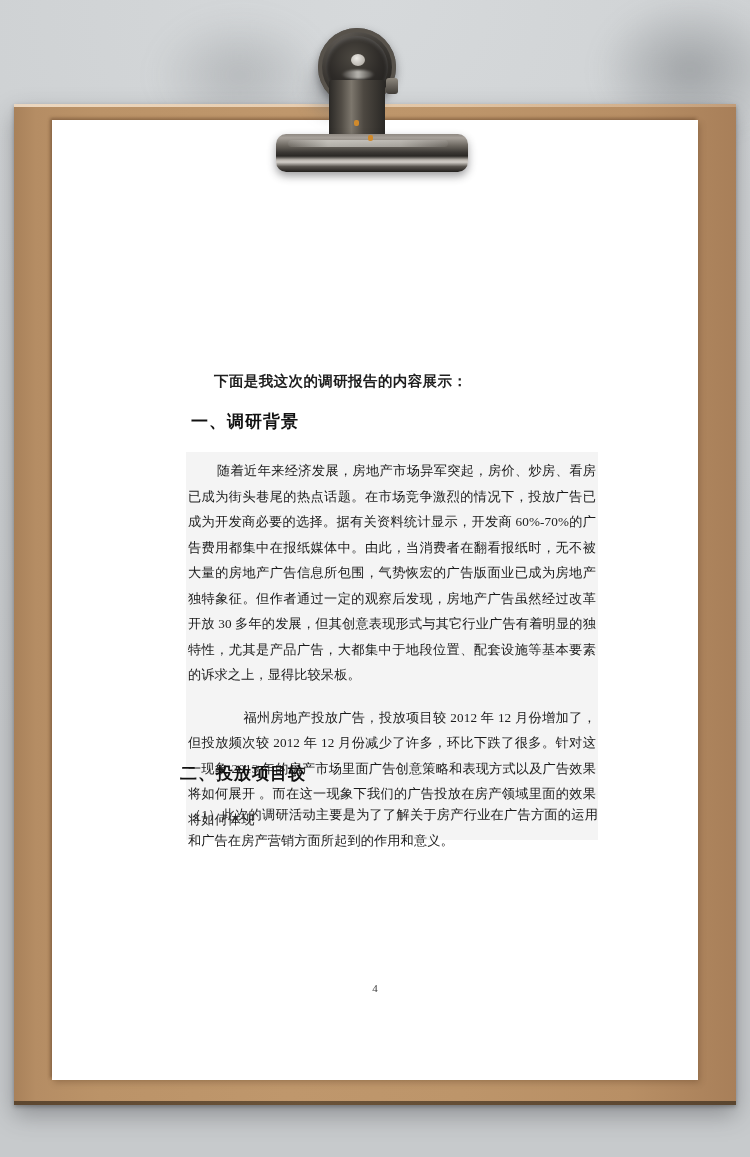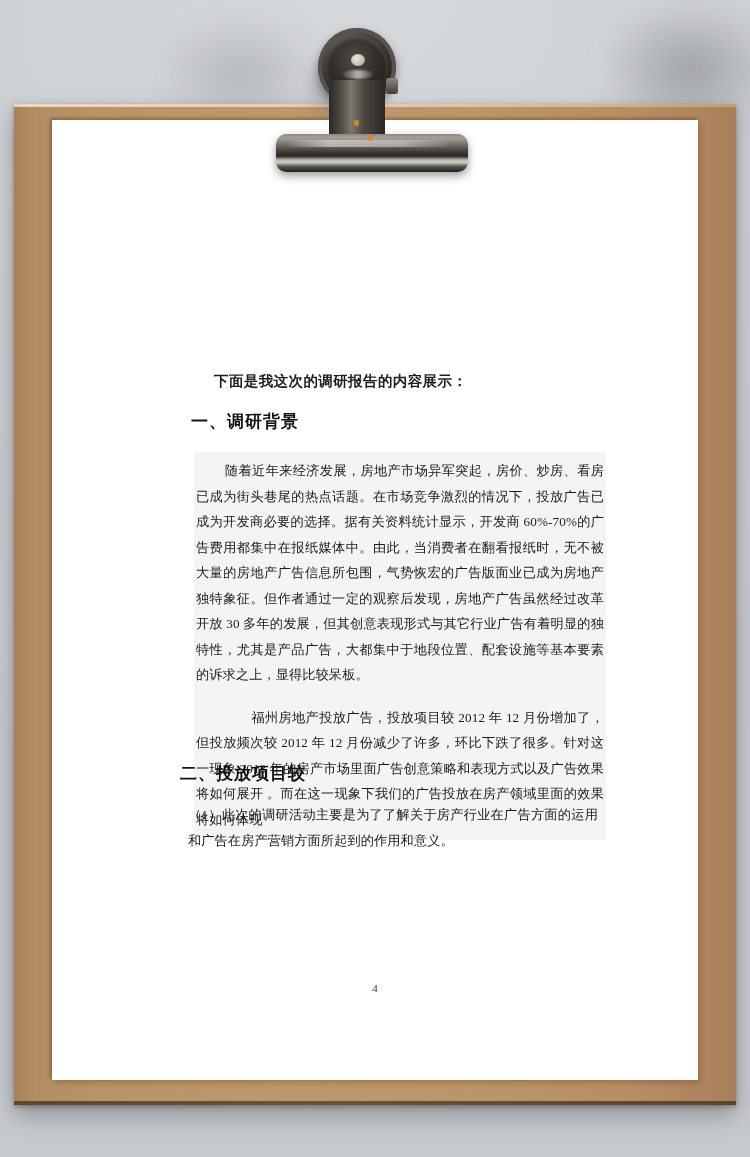--- a/index.html
+++ b/index.html
@@ -210,21 +210,21 @@
     font-size: 17px;
     font-weight: 700;
     letter-spacing: 1px;
     color: #111111;
   }
   .h2.one { top: 290px; margin-left: 11px; }
   .h2.two { top: 642px; }
 
   .shaded {
     position: absolute;
-    left: 142px;
+    left: 134px;
     top: 332px;
     width: 412px;
     background: #f4f4f4;
     padding: 6px 0 8px 0;
   }
   .para {
     font-size: 13.2px;
     line-height: 25.5px;
     text-align: justify;
     text-justify: inter-ideograph;

